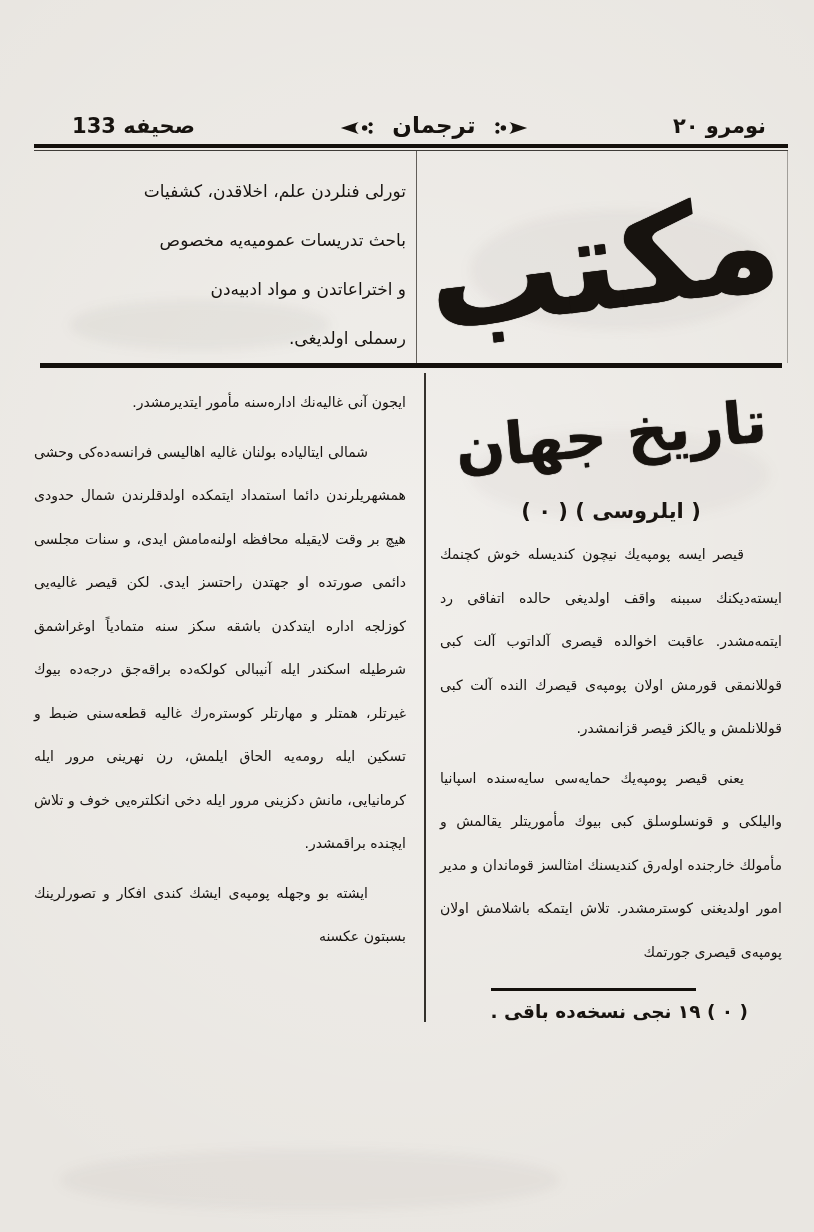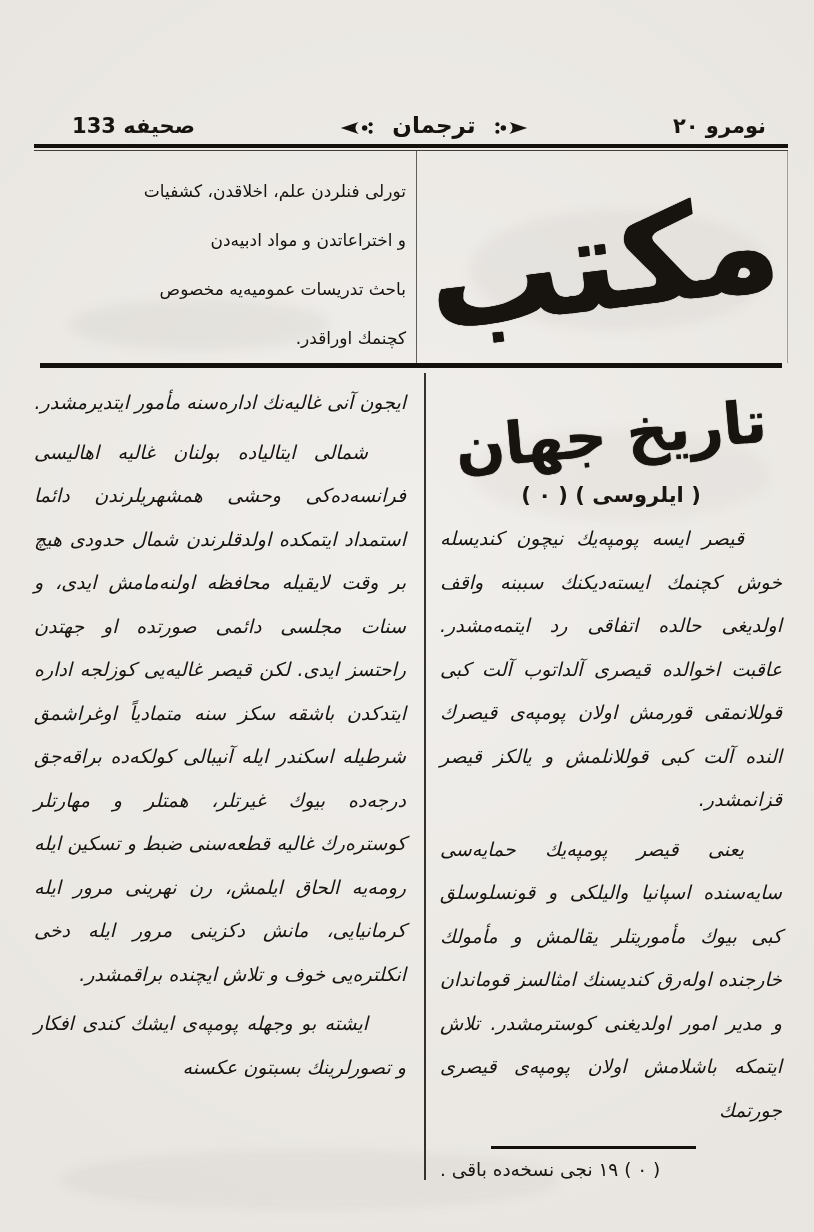--- a/index.html
+++ b/index.html
@@ -79,36 +79,35 @@
 
   .article-title{
     font-size:58px;font-weight:bold;text-align:center;
     transform:rotate(-5deg);
     margin:18px 0 6px;
     text-shadow:0 0 1px var(--ink);
     white-space:nowrap;
   }
   .article-subtitle{
     text-align:center;font-size:21px;font-weight:bold;
-    margin:14px 0 10px;letter-spacing:2px;
+    margin:30px 0 10px;letter-spacing:2px;
   }
   p.body-par{
-    font-size:19px;line-height:43.5px;
+    font-size:14px;line-height:43.5px;
     text-align:justify;
     text-indent:38px;
     margin-bottom:6px;
-    font-style:italic;
   }
   .col-left p.body-par:first-child{text-indent:0;}
   .footnote-rule{
     width:205px;height:2.5px;background:var(--rule);
     margin:14px 86px 10px auto;
   }
   .footnote{
-    font-size:18.5px;font-weight:normal;text-align:left;
+    font-size:18.5px;font-weight:bold;text-align:right;
     padding-right:34px;letter-spacing:.5px;
   }
 </style>
 </head>
 <body>
 
 <div class="page">
 
   <div class="smudge sm1"></div>
   <div class="smudge sm2"></div>
@@ -140,23 +139,23 @@
   </div>
 
   <div class="rule-double"></div>
 
   <div class="masthead-band">
     <div class="masthead-box">
       <div class="masthead-title">مكتب</div>
     </div>
     <div class="masthead-desc">
       <div class="dline">تورلى فنلردن علم، اخلاقدن، كشفيات</div>
+      <div class="dline">باحث تدريسات عموميه‌يه مخصوص</div>
       <div class="dline">و اختراعاتدن و مواد ادبيه‌دن</div>
-      <div class="dline">باحث تدريسات عموميه‌يه مخصوص</div>
-      <div class="dline">كچنمك اوراقدر.</div>
+      <div class="dline">رسملى اولديغى.</div>
     </div>
   </div>
 
   <div class="rule-thick"></div>
 
   <div class="body-cols">
 
     <div class="col-right">
       <h1 class="article-title">تاريخ جهان</h1>
       <div class="article-subtitle">( ايلروسى )  ( ٠ )</div>

